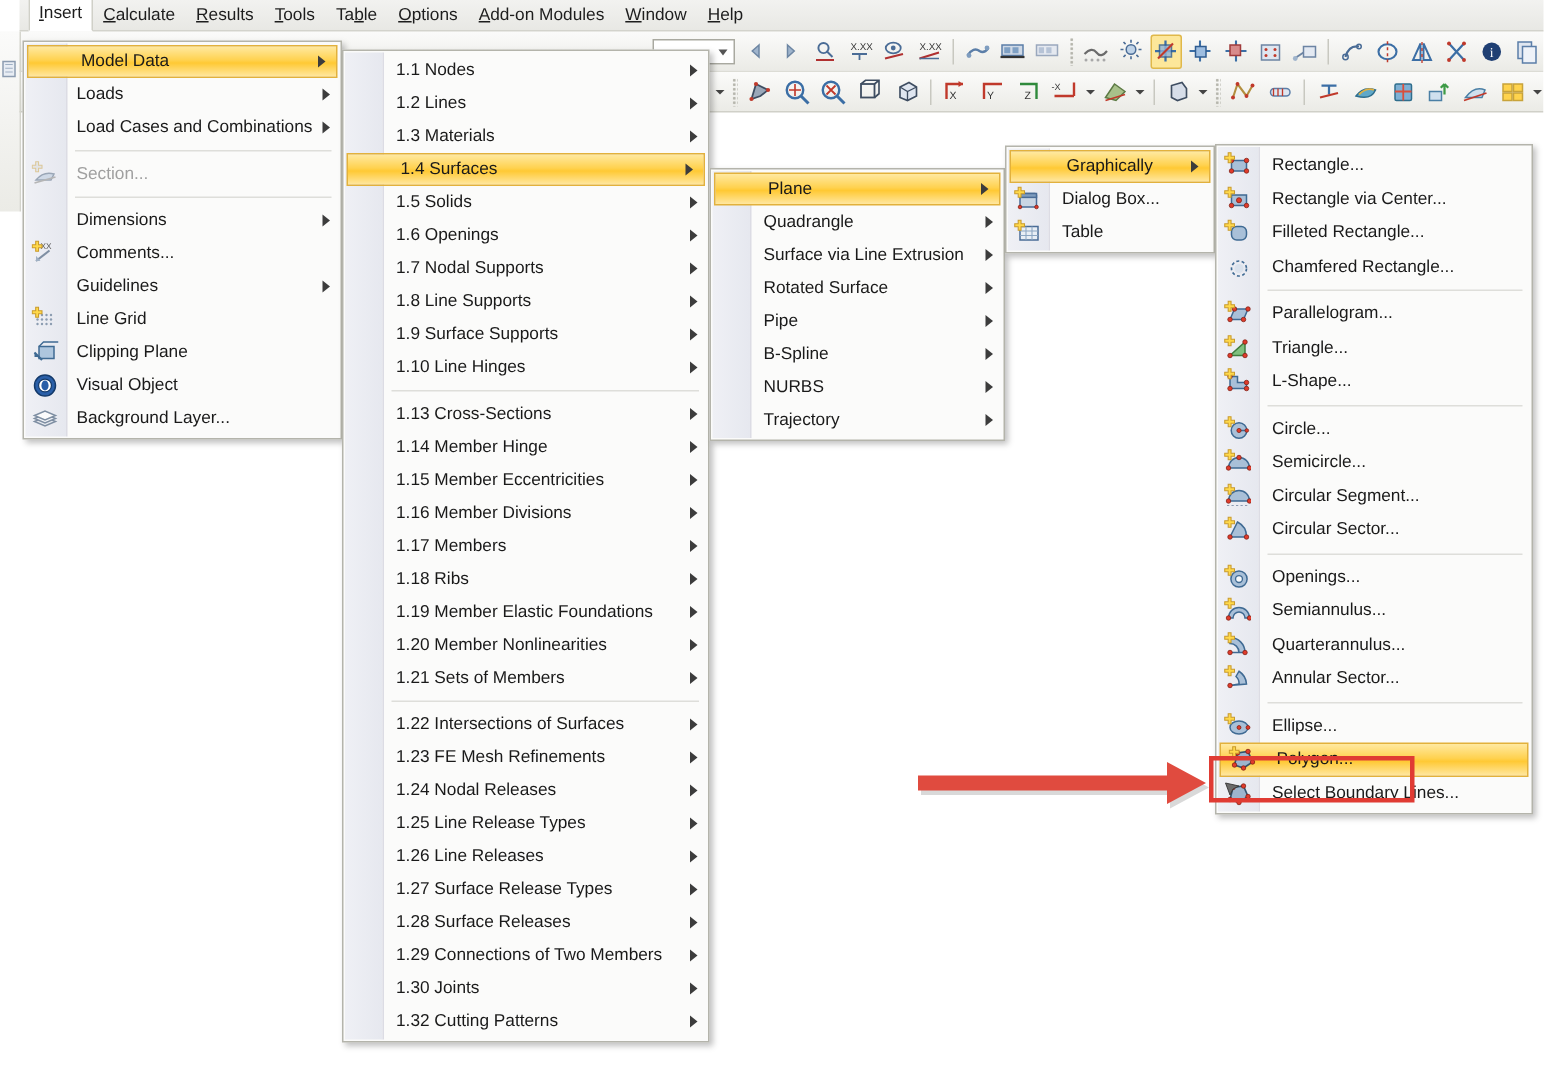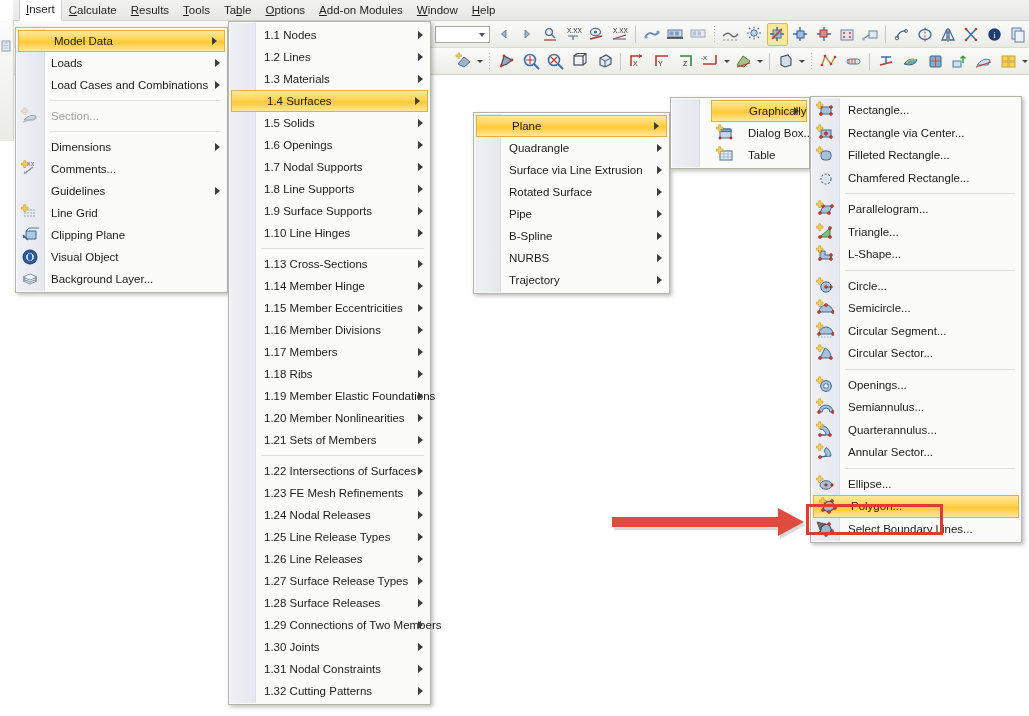--- a/index.html
+++ b/index.html
@@ -98,28 +98,28 @@
   }
   .mi .ico {
     position:absolute; left:5px; top:50%; transform:translateY(-50%);
     width:18px; height:18px; display:flex; align-items:center; justify-content:center;
   }
   .sep { height:1px; background:#dededa; margin:4px 6px 4px 32px; }
   .menu.gut28 .sep { margin-left:34px; }
 
   
   #menu-insert  { left:15px;  top:27px;  width:213px; }
-  #menu-model   { left:228px; top:21px;  width:203px; }
+  #menu-model   { left:228px; top:33px;  width:245px; }
   #menu-surfaces{ left:473px; top:112px;  width:197px; }
   #menu-plane   { left:670px; top:97px;  width:140px; }
   #menu-graph   { left:810px; top:96px;  width:212px; }
 
   #menu-insert .mi, #menu-model .mi, #menu-surfaces .mi { padding-left:35px; }
   #menu-graph .mi { padding-left:37px; height:22.5px; }
-  #menu-plane .mi { padding-left:37px;margin-left:40px; }
+  #menu-plane .mi { padding-left:37px; }
 
   
   .ann-arrow { position:absolute; left:612px; top:508px; z-index:90; }
   .ann-box {
     position:absolute; left:806px; top:504px; width:137px; height:31px;
     border:3px solid #e03b33; z-index:92; pointer-events:none;
   }
 
   svg { display:block; }
 </style>
@@ -674,24 +674,20 @@
         </div>
         <div class="mi">
           <span class="mi-label">1.29 Connections of Two Members</span>
           <span class="arrow"></span>
         </div>
         <div class="mi">
           <span class="mi-label">1.30 Joints</span>
           <span class="arrow"></span>
         </div>
         <div class="mi">
-          <span class="mi-label">1.31 Nodal Constraints</span>
-          <span class="arrow"></span>
-        </div>
-        <div class="mi">
           <span class="mi-label">1.32 Cutting Patterns</span>
           <span class="arrow"></span>
         </div>
       </div>
   </div>
 
   <div class="menu" id="menu-surfaces">
     <div class="gutter"></div>
     <div id="surfaces-items">
         <div class="mi hl">

